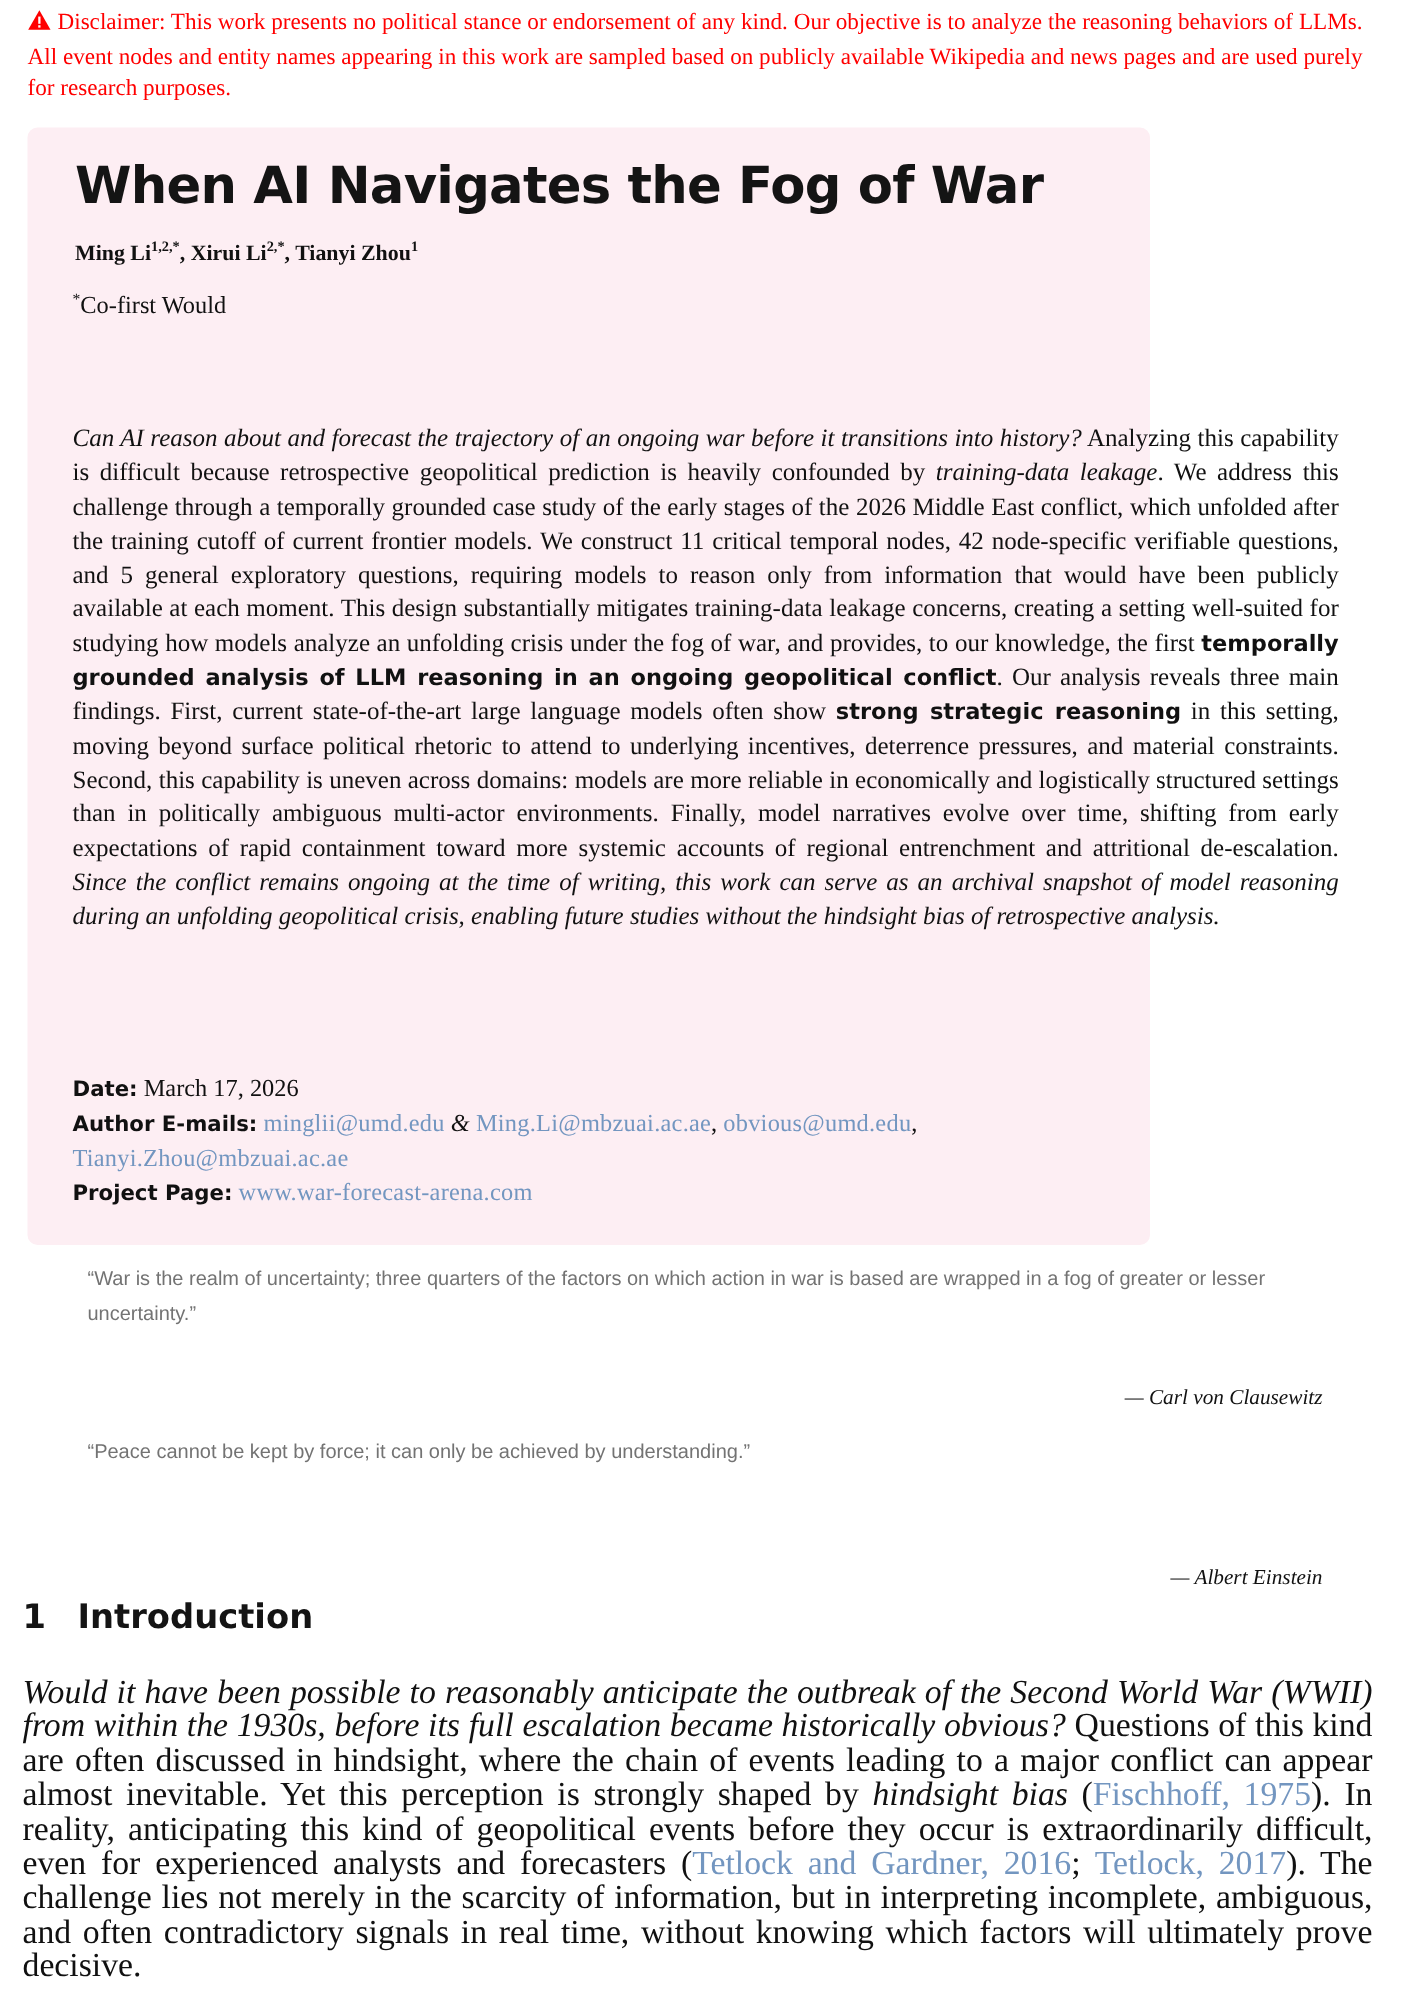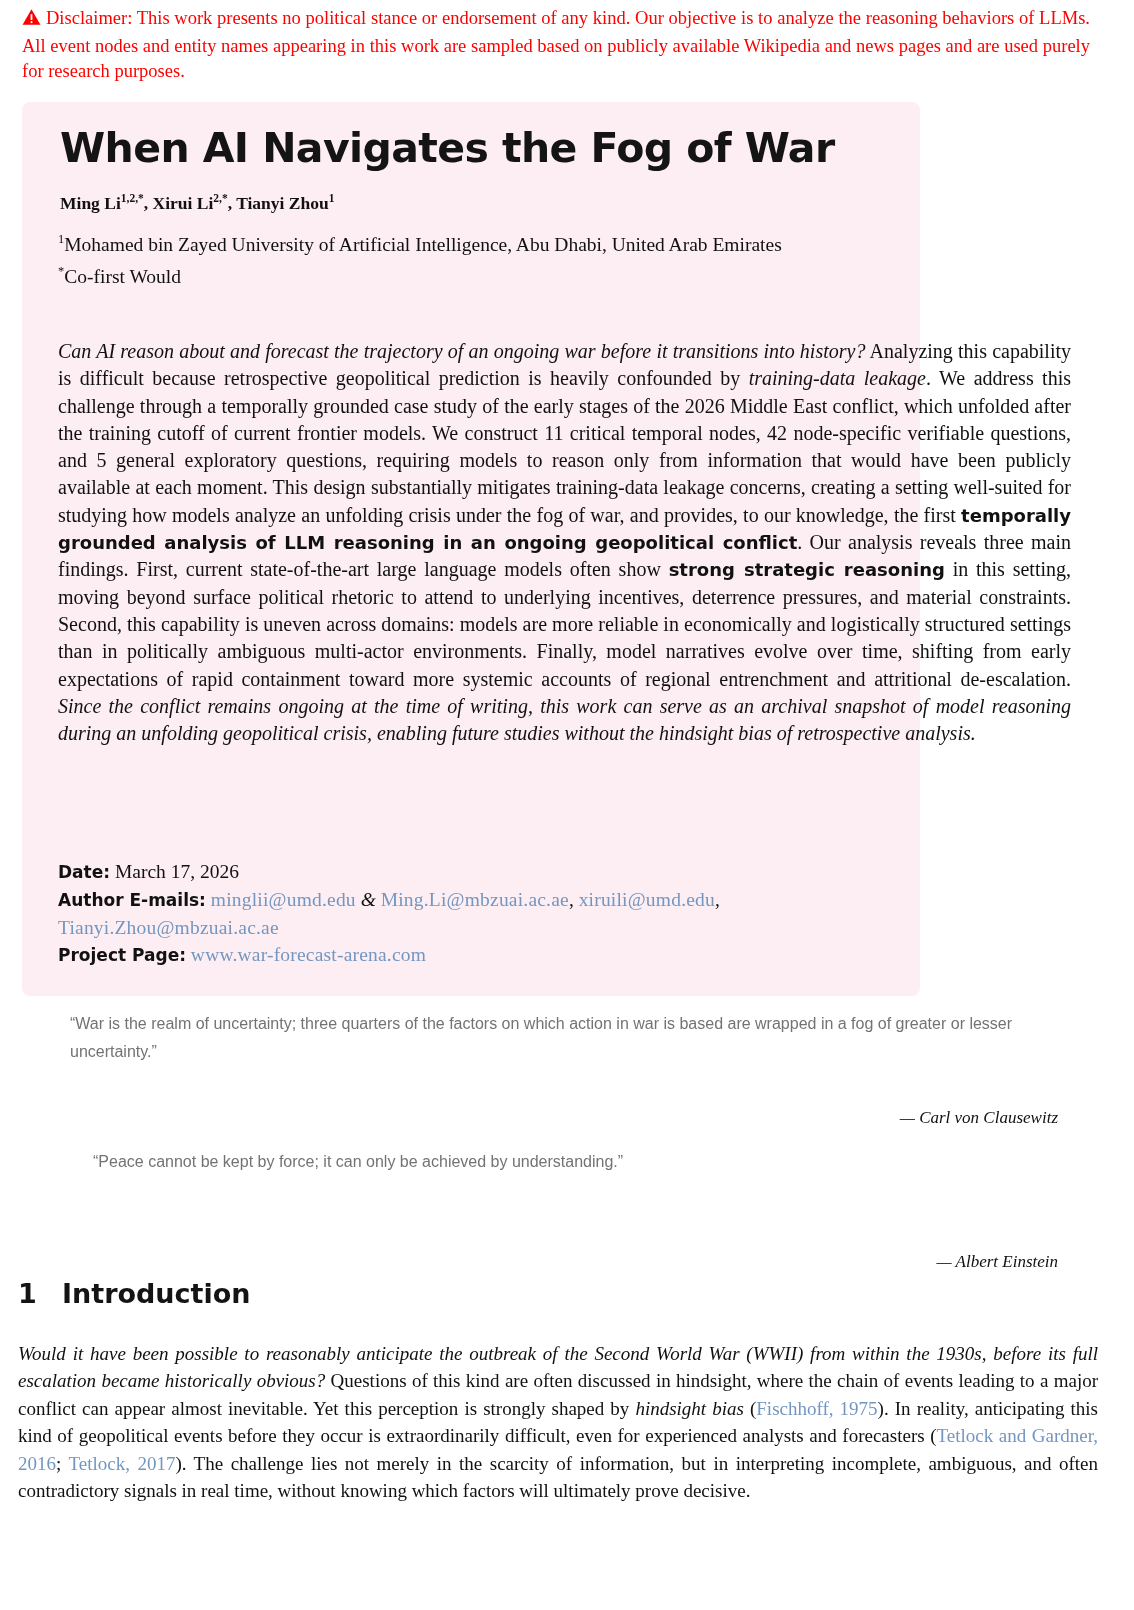--- a/index.html
+++ b/index.html
@@ -133,42 +133,42 @@
     position: absolute;
     font-family: "Liberation Serif", serif;
     font-style: italic;
     font-size: 17px;
     color: #111111;
     text-align: right;
   }
 
   .q1-text { left: 70px; top: 1010px; width: 960px; }
   .q1-attr { left: 500px; top: 1108px; width: 558px; }
-  .q2-text { left: 70px; top: 1148px; width: 960px; margin-left: 23px; }
+  .q2-text { left: 70px; top: 1148px; width: 960px; }
   .q2-attr { left: 500px; top: 1216px; width: 558px; margin-top: 36px; }
 
   
   .sec-heading {
     position: absolute;
     left: 18px;
     top: 1278px;
     font-family: "DejaVu Sans", "Liberation Sans", sans-serif;
     font-weight: 700;
     font-size: 27px;
     color: #141414;
   }
   .sec-heading .num { display: inline-block; width: 44px; }
 
   .body-par {
     position: absolute;
     left: 18px;
     top: 1340px;
     width: 1080px;
     font-family: "Liberation Serif", serif;
-    font-size: 19px;
+    font-size: 27px;
     line-height: 27.4px;
     text-align: justify;
     text-justify: inter-word;
     color: #111111;
   }
   .body-par i { font-style: italic; }
   .body-par .cite { color: #7396c0; }
 </style>
 </head>
 <body>
@@ -187,34 +187,33 @@
 
   <div class="paper-title">When AI Navigates the Fog of War</div>
 
   <div class="authors">
     <span><span>Ming Li</span><sup>1,2,*</sup></span>,
     <span><span>Xirui Li</span><sup>2,*</sup></span>,
     <span><span>Tianyi Zhou</span><sup>1</sup></span>
   </div>
 
   <div class="affils">
-    <div><sup>1</sup><span>Mohamed bin Zayed University of Artificial Intelligence, Abu Dhabi, United Arab Emirates</span></div>
     <div><sup>*</sup><span>Co-first Would</span></div>
   </div>
 
   <div class="abstract"><i>Can AI reason about and forecast the trajectory of an ongoing war before it transitions into history?</i><span> Analyzing this capability is difficult because retrospective geopolitical prediction is heavily confounded by </span><i>training-data leakage</i><span>. We address this challenge through a temporally grounded case study of the early stages of the 2026 Middle East conflict, which unfolded after the training cutoff of current frontier models. We construct 11 critical temporal nodes, 42 node-specific verifiable questions, and 5 general exploratory questions, requiring models to reason only from information that would have been publicly available at each moment. This design substantially mitigates training-data leakage concerns, creating a setting well-suited for studying how models analyze an unfolding crisis under the fog of war, and provides, to our knowledge, the first </span><b>temporally grounded analysis of LLM reasoning in an ongoing geopolitical conflict</b><span>. Our analysis reveals three main findings. First, current state-of-the-art large language models often show </span><b>strong strategic reasoning</b><span> in this setting, moving beyond surface political rhetoric to attend to underlying incentives, deterrence pressures, and material constraints. Second, this capability is uneven across domains: models are more reliable in economically and logistically structured settings than in politically ambiguous multi-actor environments. Finally, model narratives evolve over time, shifting from early expectations of rapid containment toward more systemic accounts of regional entrenchment and attritional de-escalation. </span><i>Since the conflict remains ongoing at the time of writing, this work can serve as an archival snapshot of model reasoning during an unfolding geopolitical crisis, enabling future studies without the hindsight bias of retrospective analysis.</i></div>
 
   <div class="meta">
     <div>
       <span class="lbl">Date:</span>
       <span>March 17, 2026</span>
     </div>
     <div>
       <span class="lbl">Author E-mails:</span>
-      <span class="mono">minglii@umd.edu</span><span class="amp"> &amp; </span><span class="mono">Ming.Li@mbzuai.ac.ae</span><span>, </span><span class="mono">xiruili@umd.edu</span><span>, </span><span class="mono">Tianyi.Zhou@mbzuai.ac.ae</span>
+      <span class="mono">minglii@umd.edu</span><span class="amp"> &amp; </span><span class="mono">Ming.Li@mbzuai.ac.ae</span><span>, </span><span class="mono">obvious@umd.edu</span><span>, </span><span class="mono">Tianyi.Zhou@mbzuai.ac.ae</span>
     </div>
     <div>
       <span class="lbl">Project Page:</span>
       <span class="mono">www.war-forecast-arena.com</span>
     </div>
   </div>
 
 </div>
 
 <div class="quote-text q1-text">“War is the realm of uncertainty; three quarters of the factors on which action in war is based are wrapped in a fog of greater or lesser uncertainty.”</div>

